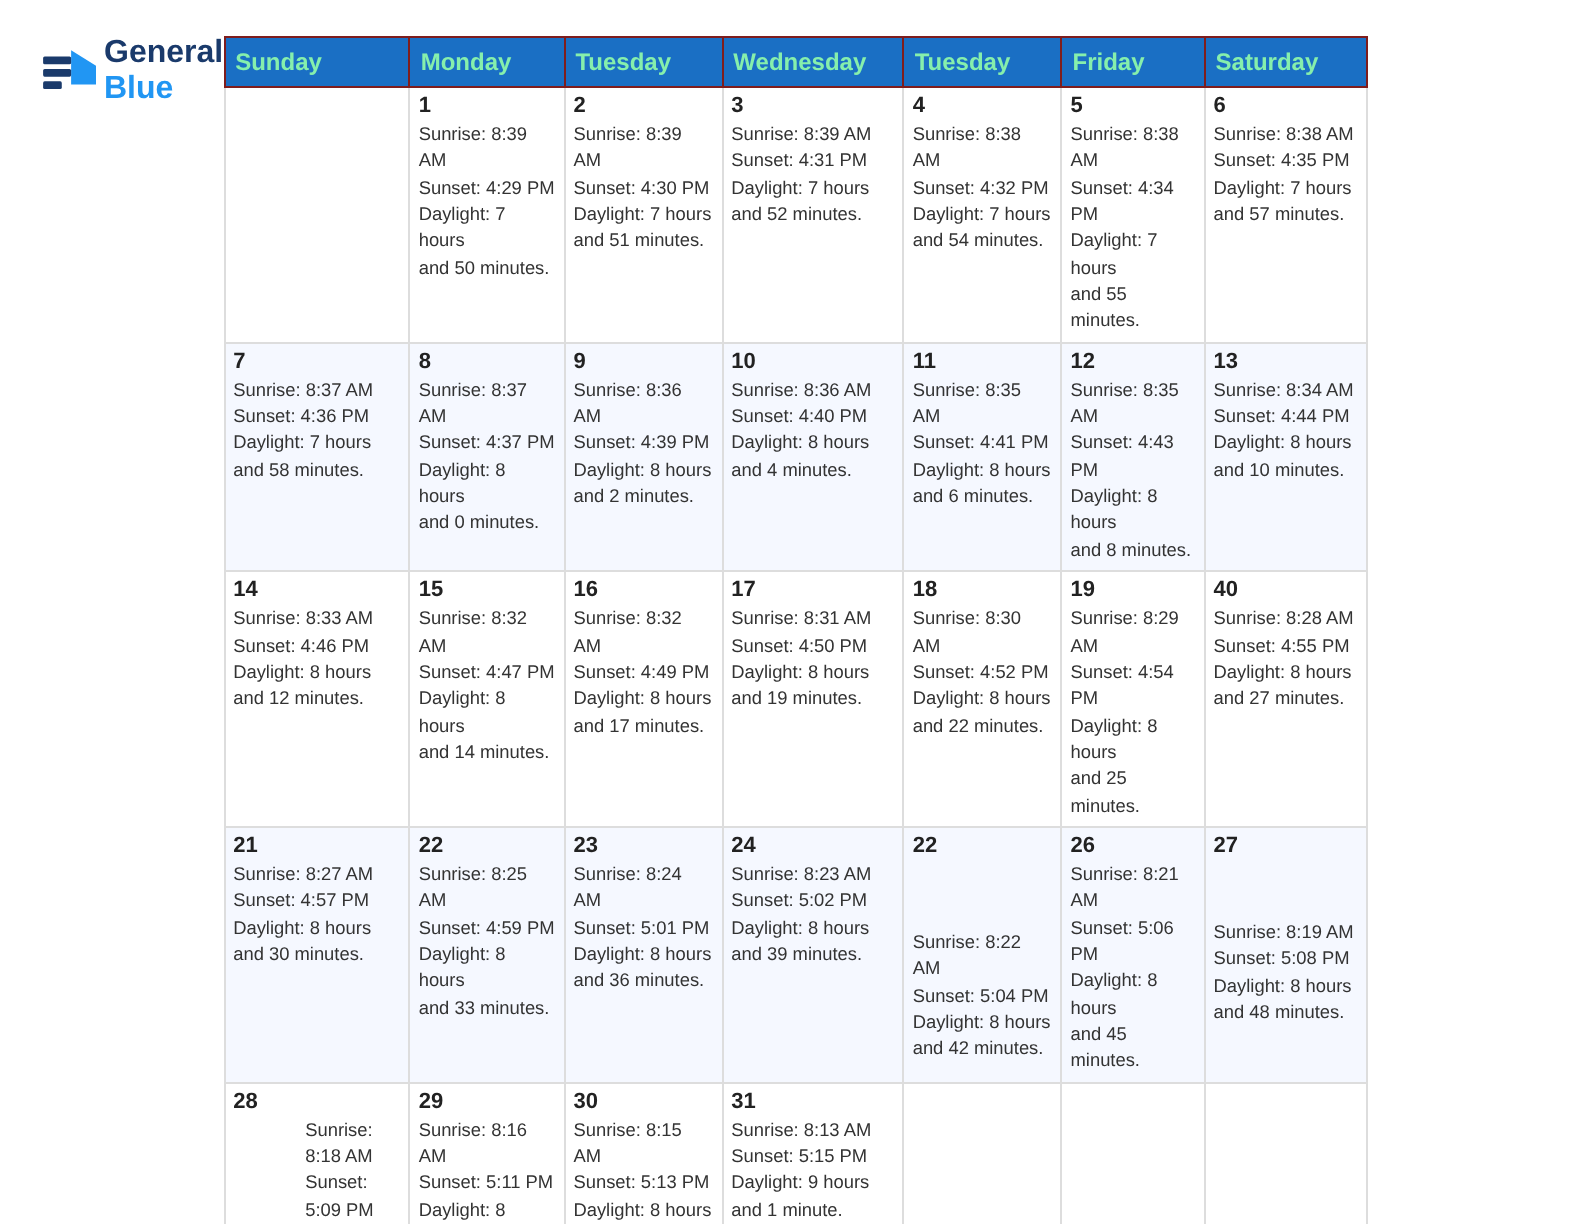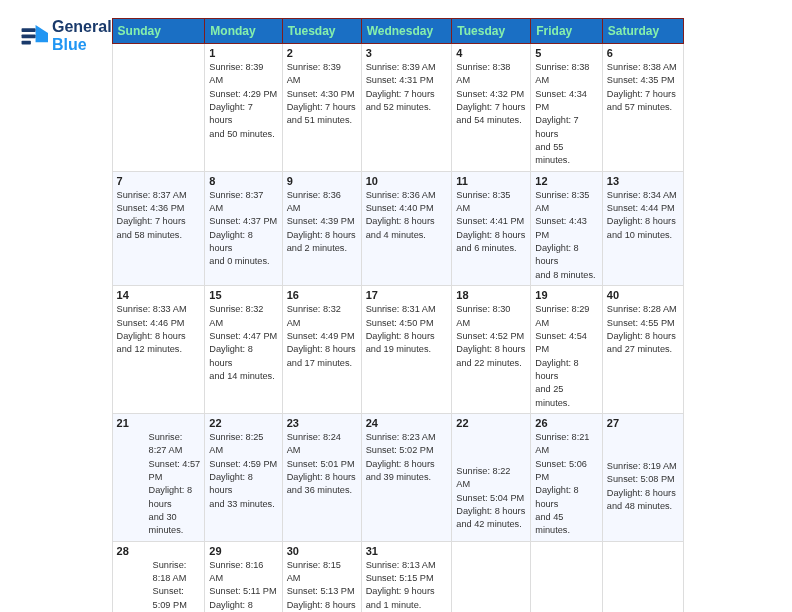--- a/index.html
+++ b/index.html
@@ -268,21 +268,21 @@
             <div class="day-num">40</div>
             <div class="day-info" style="white-space: pre-line;">Sunrise: 8:28 AM
 Sunset: 4:55 PM
 Daylight: 8 hours
 and 27 minutes.</div>
           </td>
         </tr>
         <tr>
           <td>
             <div class="day-num">21</div>
-            <div class="day-info" style="white-space: pre-line; margin-left: 32px;">Sunrise: 8:27 AM
+            <div class="day-info" style="white-space: pre-line;">Sunrise: 8:27 AM
 Sunset: 4:57 PM
 Daylight: 8 hours
 and 30 minutes.</div>
           </td>
           <td>
             <div class="day-num">22</div>
             <div class="day-info" style="white-space: pre-line;">Sunrise: 8:25 AM
 Sunset: 4:59 PM
 Daylight: 8 hours
 and 33 minutes.</div>

